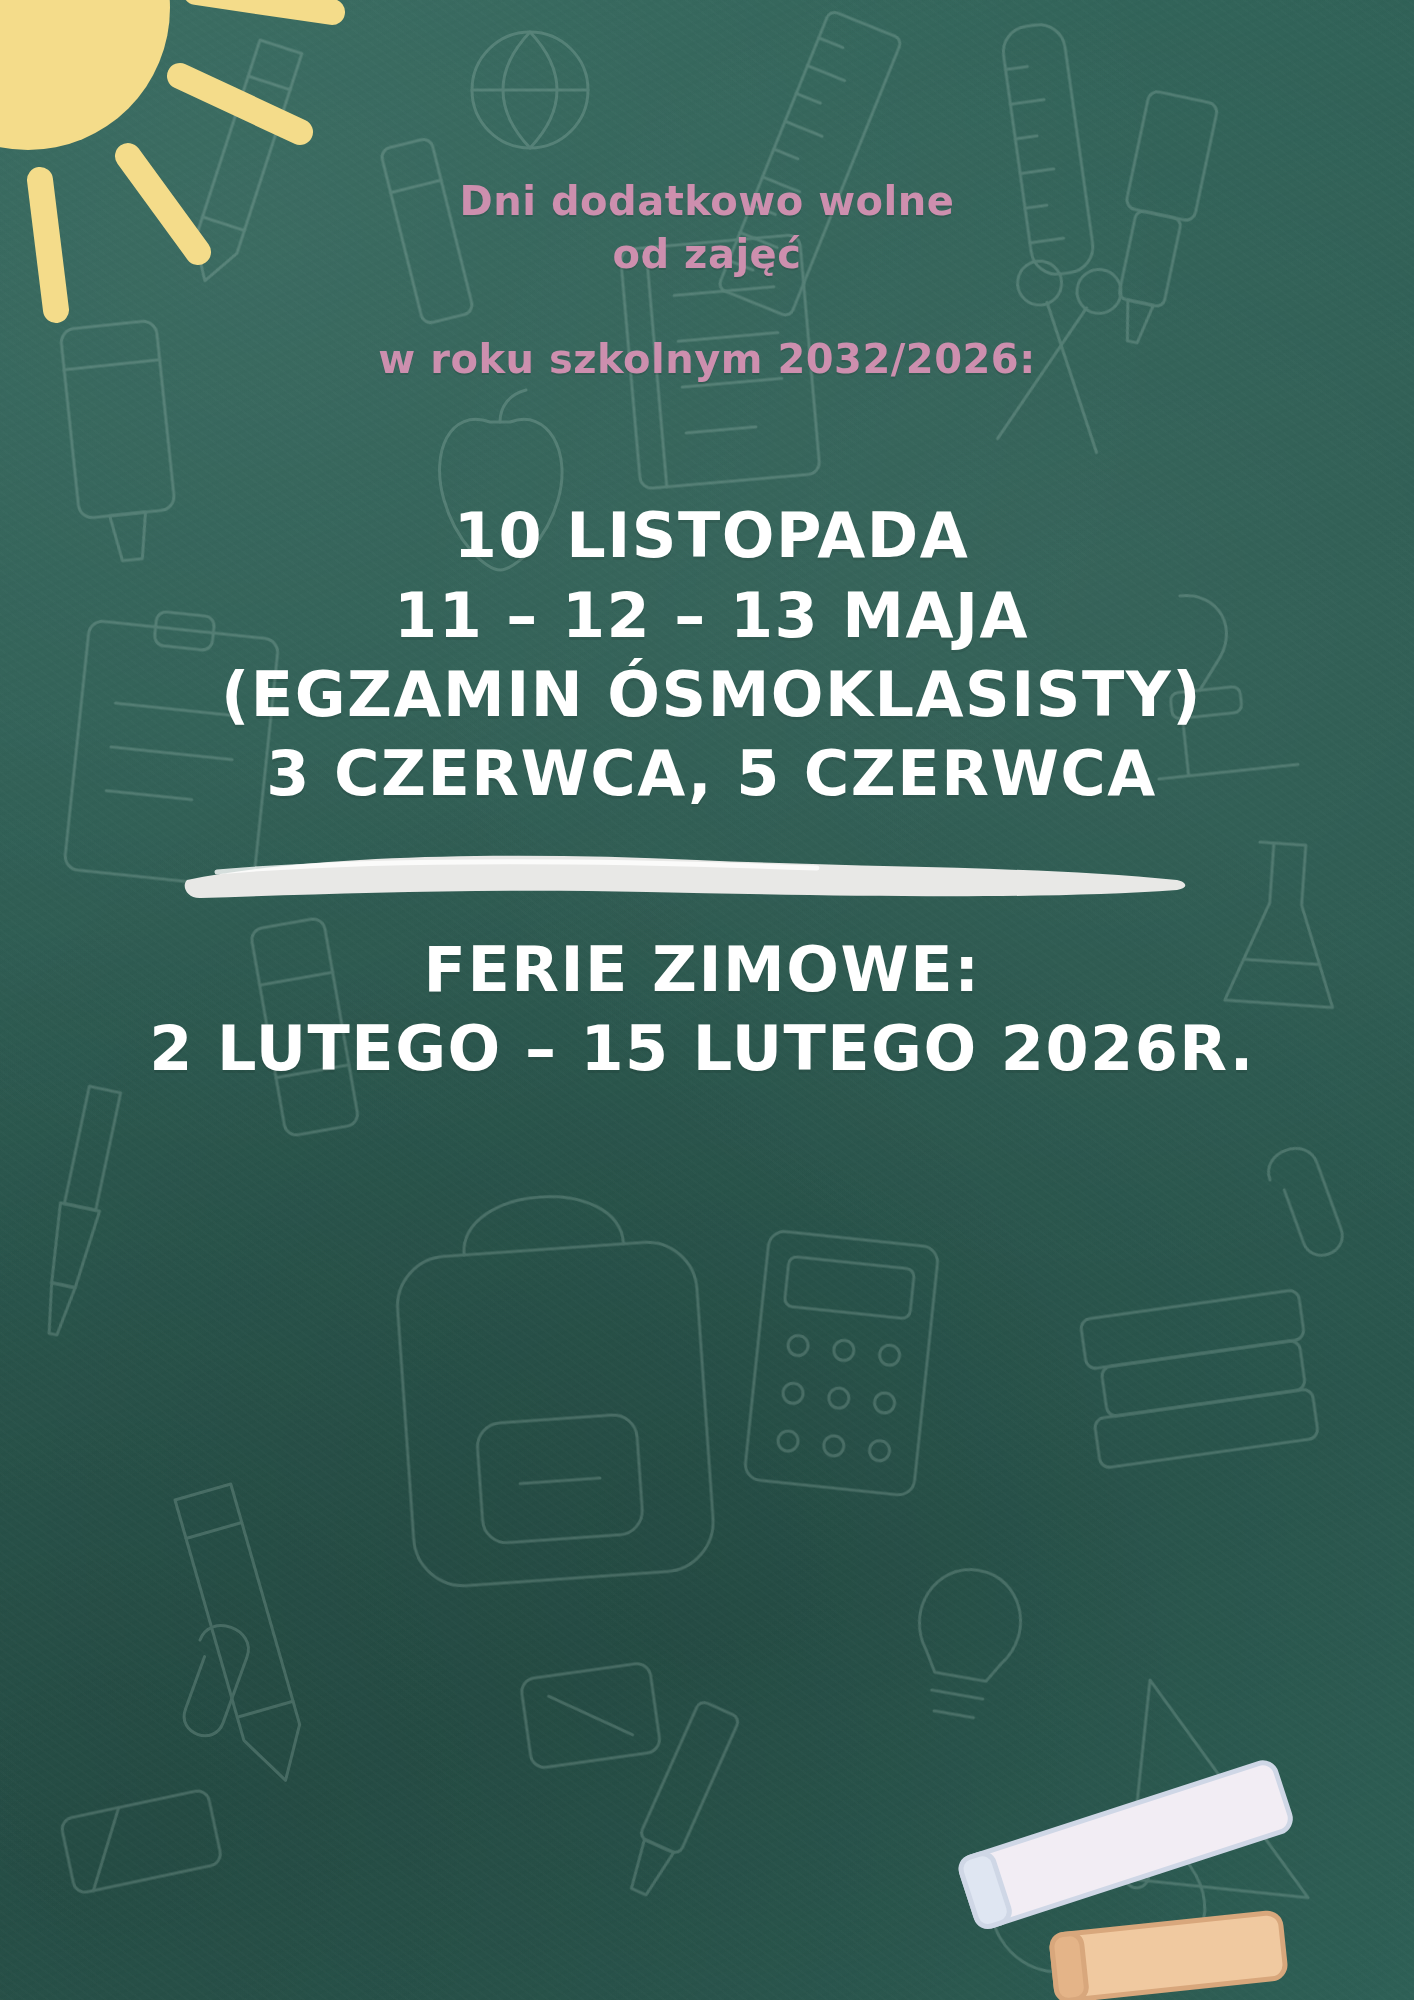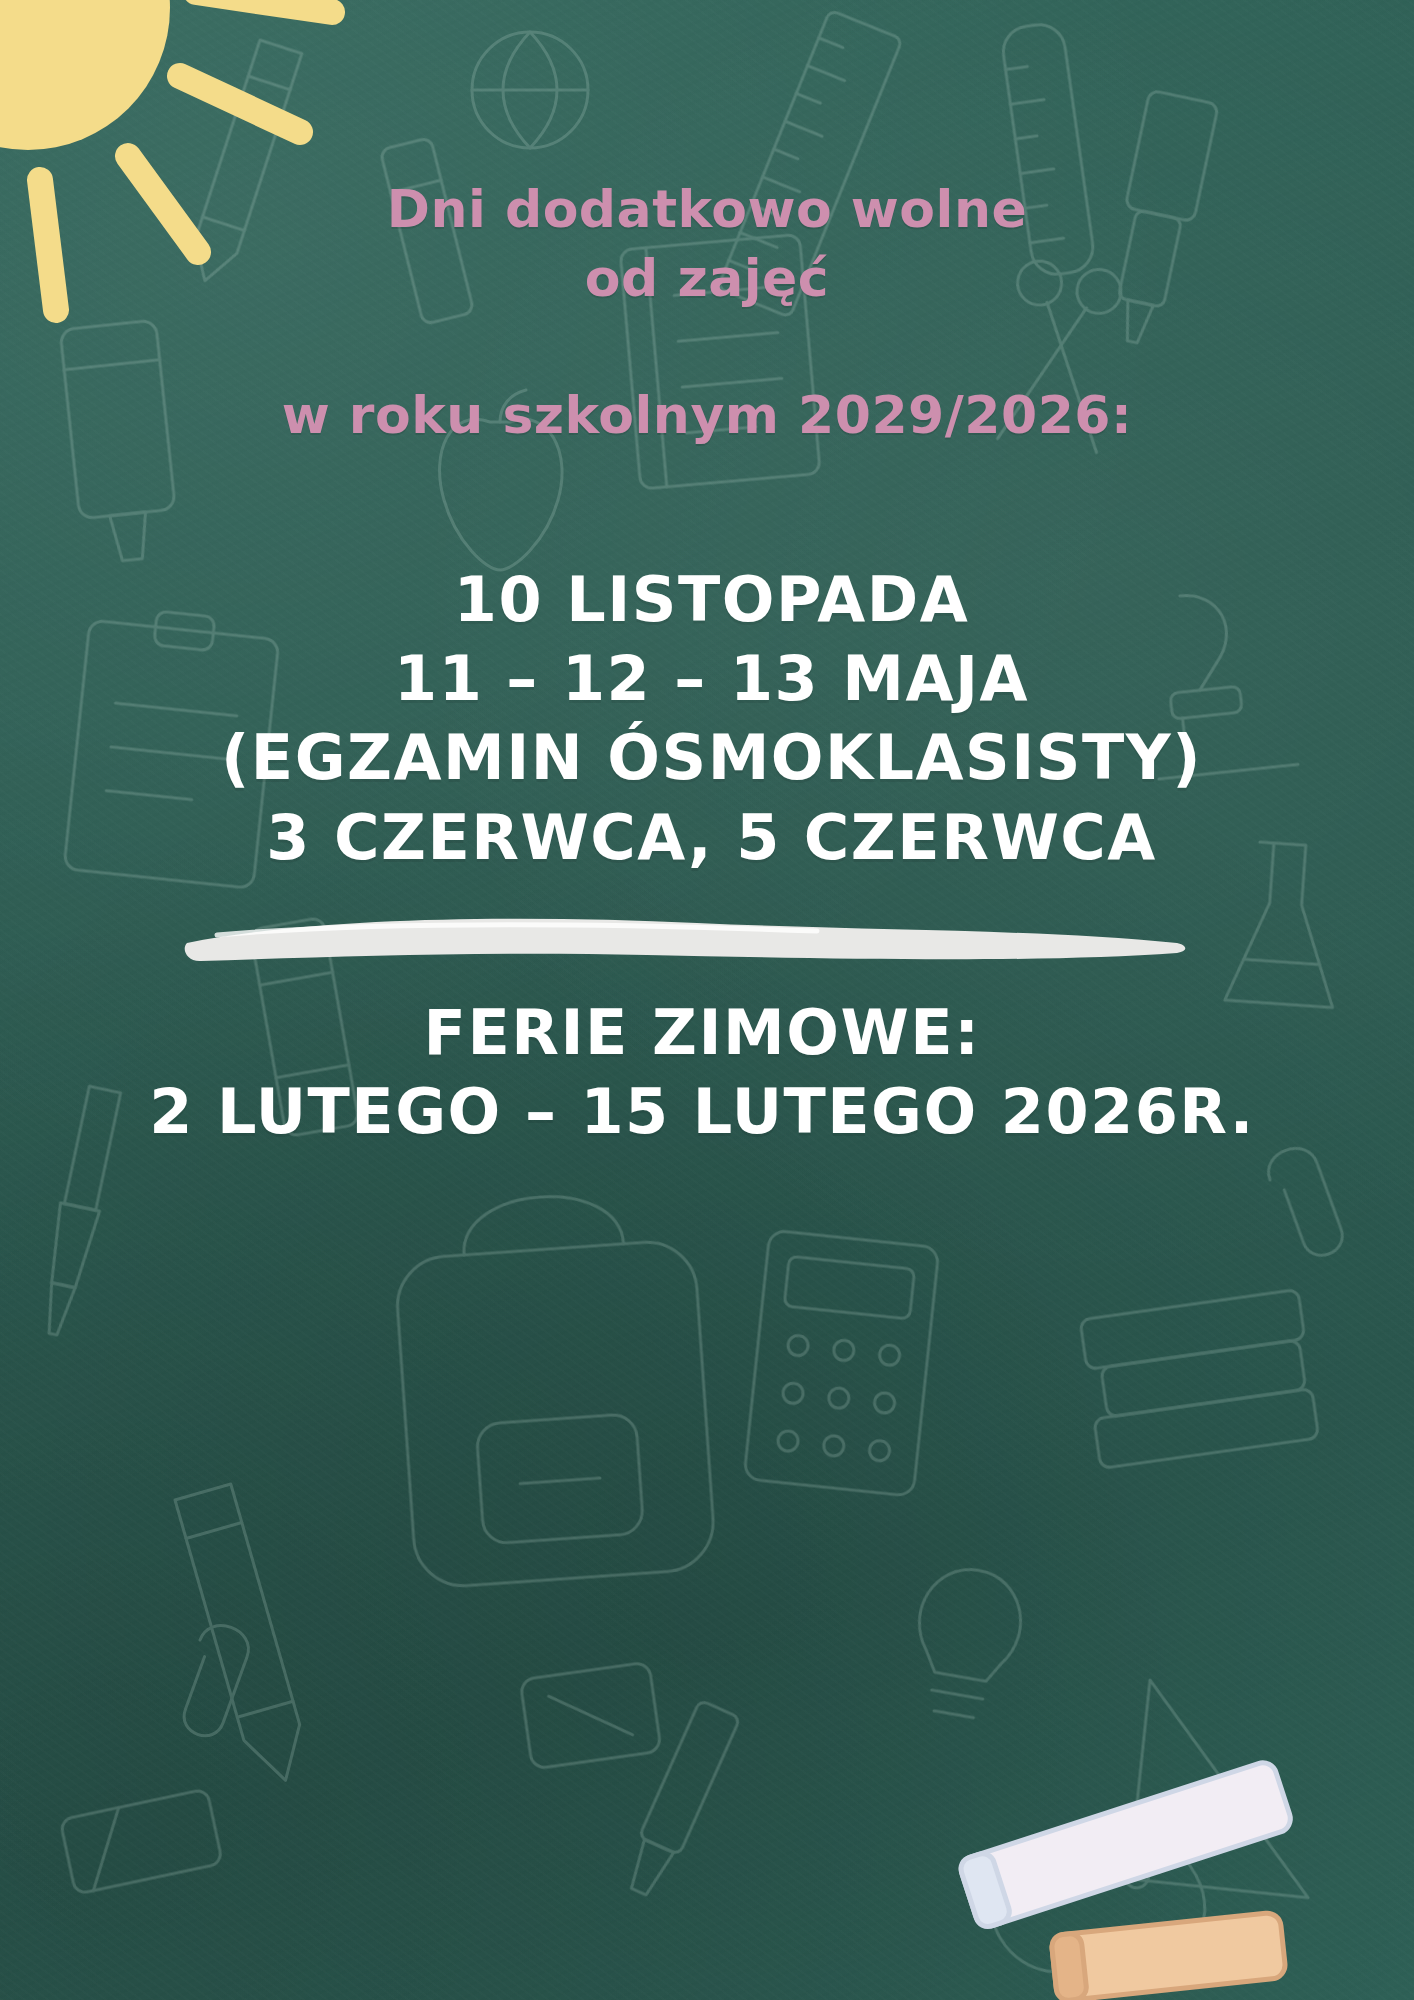--- a/index.html
+++ b/index.html
@@ -62,21 +62,21 @@
     right: 0;
     top: 0;
     text-align: center;
   }
   .title {
     margin: 0;
     padding: 175px 30px 0 30px;
     color: #cd8fae;
     font-family: "DejaVu Sans", sans-serif;
     font-weight: 700;
-    font-size: 52px;
+    font-size: 40px;
     line-height: 1.32;
     letter-spacing: .5px;
     text-shadow: 0 2px 0 rgba(0,0,0,.10);
   }
   .dates {
     margin: 0;
     padding: 110px 21px 0 30px;
     color: #ffffff;
     font-family: "DejaVu Sans", sans-serif;
     font-weight: 700;
@@ -296,21 +296,21 @@
       </g>
     </svg>
   </div>
 
   <div class="content">
 
     <h1 class="title">
       <span>Dni dodatkowo wolne</span><br>
       <span>od zajęć</span><br>
       <br>
-      <span>w roku szkolnym 2029/2026:</span>
+      <span>w roku szkolnym 2032/2026:</span>
     </h1>
 
     <div class="dates">
       <div>10 listopada</div>
       <div>11 – 12 – 13 maja</div>
       <div>(egzamin ósmoklasisty)</div>
       <div>3 czerwca, 5 czerwca</div>
     </div>
 
     <div class="divider-wrap">

